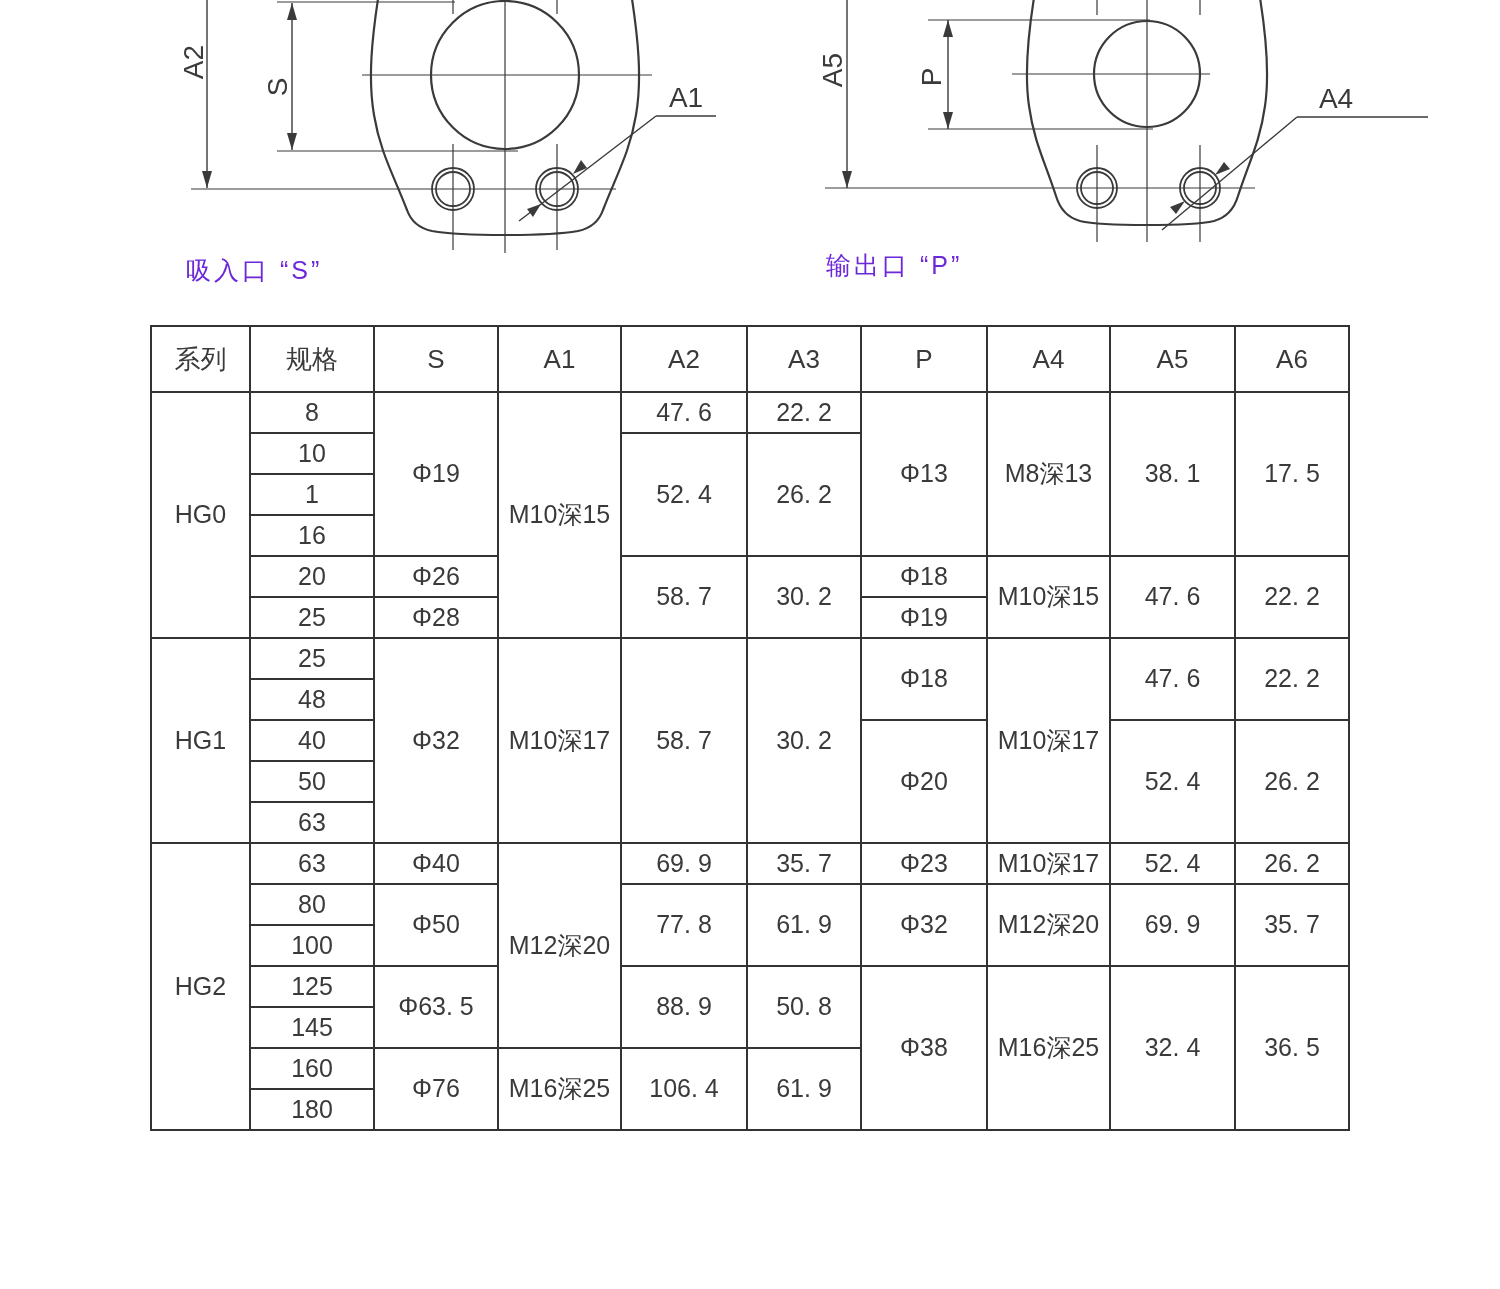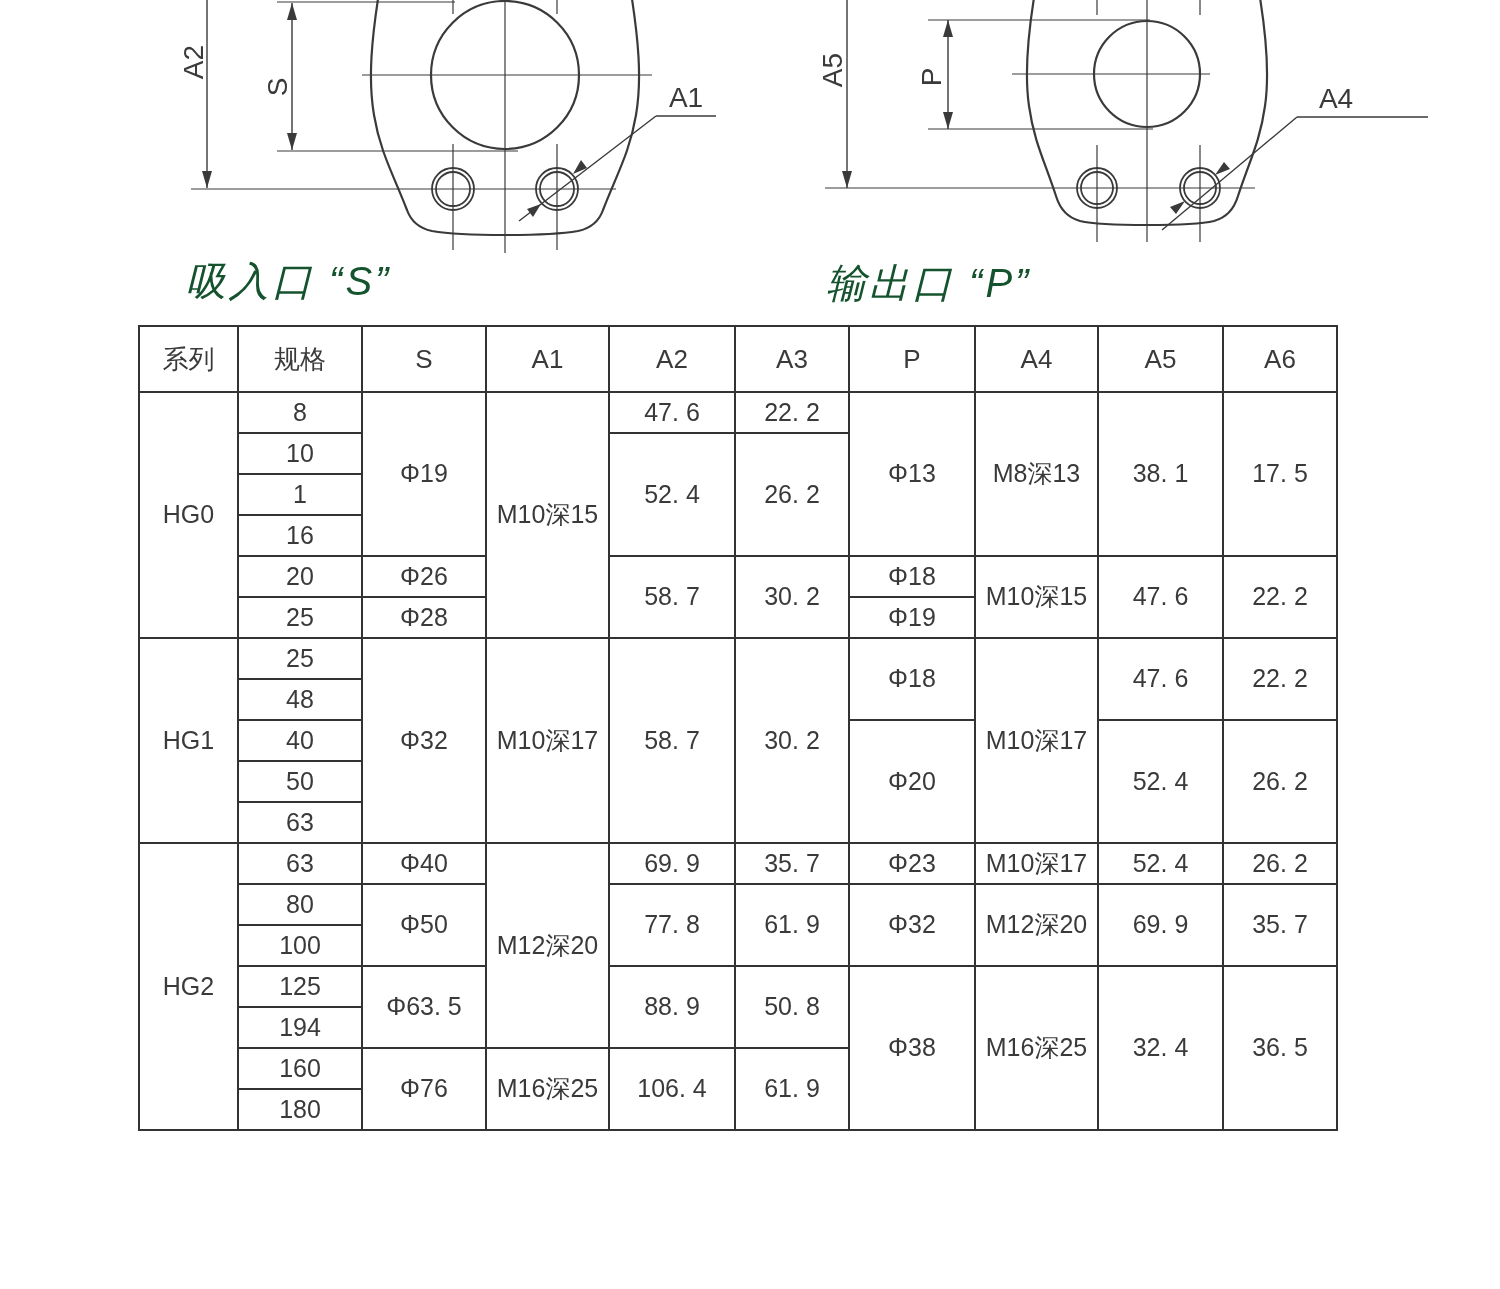--- a/index.html
+++ b/index.html
@@ -1,22 +1,22 @@
 <!DOCTYPE html>
 <html><head>
 <meta charset="utf-8">
 <style>
   html,body{margin:0;padding:0;background:#ffffff;}
   body{width:1500px;height:1289px;font-family:"Liberation Sans","DejaVu Sans",sans-serif;color:#383838;}
   .page{position:relative;width:1500px;height:1289px;overflow:hidden;background:#fff;}
   svg.drawings{position:absolute;left:0;top:0;}
-  .caption{position:absolute;font-size:40px;color:#14532d;letter-spacing:3px;white-space:pre;font-style:italic;}
+  .caption{position:absolute;font-size:25px;color:#6d28d9;letter-spacing:3px;white-space:pre;}
   .caption-s{left:186px;top:254px;}
-  .caption-p{left:826px;top:256px;}
-  table.dims{position:absolute;left:138px;top:325px;width:1198px;border-collapse:collapse;table-layout:fixed;}
+  .caption-p{left:826px;top:249px;}
+  table.dims{position:absolute;left:150px;top:325px;width:1198px;border-collapse:collapse;table-layout:fixed;}
   table.dims th, table.dims td{
     border:2px solid #333333;text-align:center;vertical-align:middle;
     font-size:25px;font-weight:400;color:#3a3a3a;padding:0;line-height:1.1;
     font-family:"Liberation Sans","DejaVu Sans",sans-serif;overflow:hidden;
   }
   table.dims th{font-size:26px;height:64px;}
   table.dims tbody tr{height:41px;}
   .dimtext{font-size:28px;fill:#3a3a3a;}
   .cad{stroke:#3a3a3a;fill:none;}
 </style>
@@ -255,21 +255,21 @@
           <td>125</td>
           <td rowspan="2">Φ63. 5</td>
           <td rowspan="2">88. 9</td>
           <td rowspan="2">50. 8</td>
           <td rowspan="4">Φ38</td>
           <td rowspan="4">M16深25</td>
           <td rowspan="4">32. 4</td>
           <td rowspan="4">36. 5</td>
         </tr>
         <tr>
-          <td>194</td>
+          <td>145</td>
         </tr>
         <tr>
           <td>160</td>
           <td rowspan="2">Φ76</td>
           <td rowspan="2">M16深25</td>
           <td rowspan="2">106. 4</td>
           <td rowspan="2">61. 9</td>
         </tr>
         <tr>
           <td>180</td>

